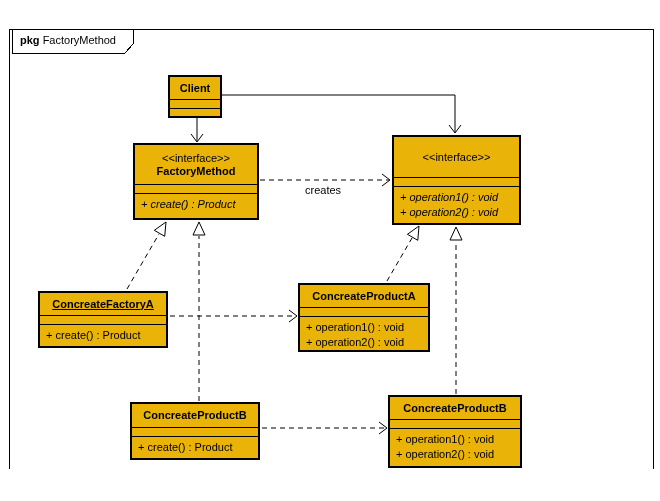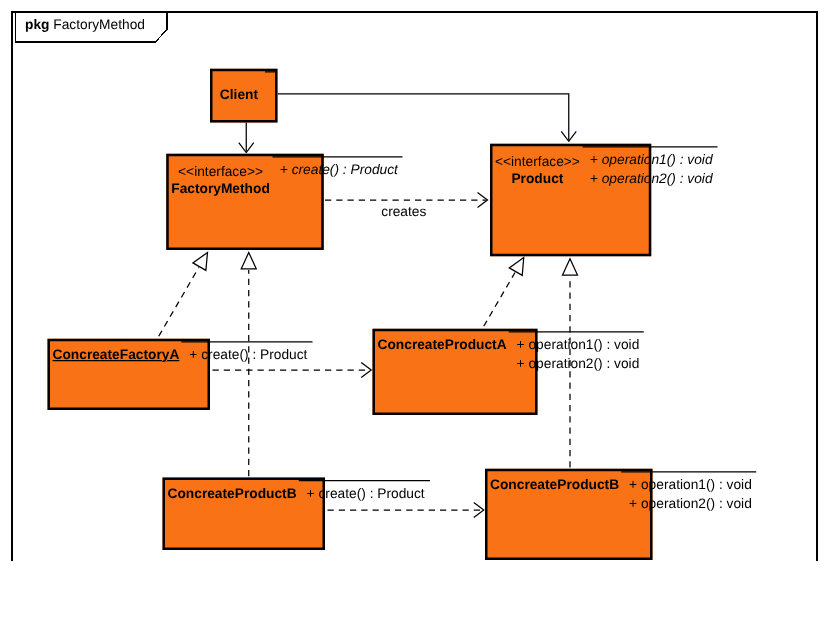--- a/index.html
+++ b/index.html
@@ -3,28 +3,30 @@
 <meta charset="utf-8">
 <style>
   html, body { margin: 0; padding: 0; background: #ffffff; }
   #canvas {
     position: relative;
     width: 660px;
     height: 449px;
     background: #ffffff;
     font-family: "Liberation Sans", sans-serif;
     overflow: hidden;
+    margin-top: 20px;
   }
   #wires { position: absolute; left: 0; top: 0; width: 660px; height: 501px; }
   .uml-class {
     position: absolute;
     box-sizing: border-box;
-    background: #f97316;
+    background: #eab308;
     border: 2px solid #000000;
     display: flex;
+    flex-direction: column;
     font-size: 11px;
     color: #000000;
     line-height: 13px;
   }
   .uml-header {
     flex: 0 0 auto;
     display: flex;
     flex-direction: column;
     justify-content: center;
     text-align: center;
@@ -138,21 +140,20 @@
     </div>
     <div class="uml-attrs"></div>
     <div class="uml-ops italic-ops">
       <span class="op">+ create() : Product</span>
     </div>
   </div>
 
   <div class="uml-class" style="left:392px; top:115px; width:129px; height:90px;">
     <div class="uml-header" style="height:38px;">
       <span class="uml-stereotype">&lt;&lt;interface&gt;&gt;</span>
-      <span class="uml-name">Product</span>
     </div>
     <div class="uml-attrs"></div>
     <div class="uml-ops italic-ops">
       <span class="op">+ operation1() : void</span>
       <span class="op">+ operation2() : void</span>
     </div>
   </div>
 
   <div class="uml-class" style="left:38px; top:271px; width:130px; height:57px;">
     <div class="uml-header" style="height:20px;text-decoration:underline;">

